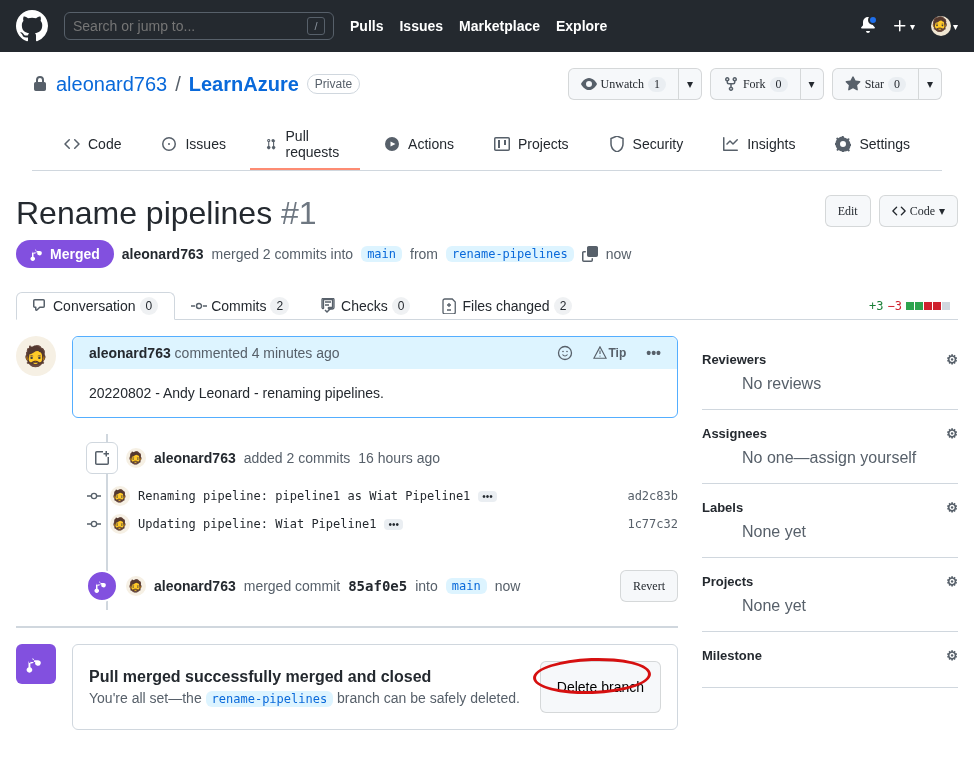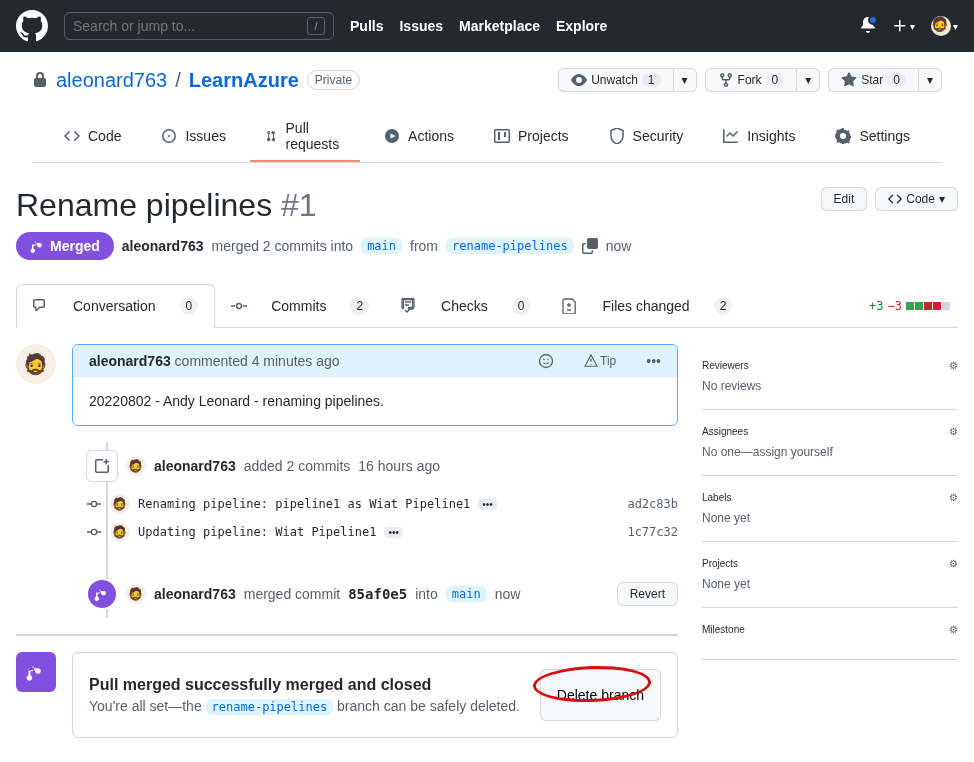--- a/index.html
+++ b/index.html
@@ -22,21 +22,21 @@
   .caret { font-size: 10px; margin-left: 2px; }
 
   
   .repo-head { padding: 16px 32px 0 32px; }
   .repo-title { display: flex; align-items: center; gap: 8px; }
   .repo-title .crumb { color: #0969da; font-size: 20px; }
   .repo-title .sep { color: #57606a; font-size: 20px; }
   .badge-private { border: 1px solid #d0d7de; border-radius: 2em; padding: 0 7px; font-size: 12px; color: #57606a; line-height: 18px; }
   .repo-actions { margin-left: auto; display: flex; gap: 8px; }
   .btn-group { display: flex; }
-  .btn { background: #f6f8fa; border: 1px solid rgba(27,31,36,0.15); padding: 3px 12px; font-size: 12px; color: #24292f; display: flex; align-items: center; gap: 4px; cursor: pointer; height: 24px; }
+  .btn { background: #f6f8fa; border: 1px solid rgba(27,31,36,0.15); padding: 3px 12px; font-size: 12px; color: #24292f; display: flex; align-items: center; gap: 4px; cursor: pointer; height: 32px; font-family: Liberation Serif, serif; }
   .btn:first-child { border-radius: 6px 0 0 6px; }
   .btn.last { border-radius: 0 6px 6px 0; border-left: none; padding: 3px 8px; }
   .btn.solo { border-radius: 6px; }
   .count-badge { background: #eaeef2; border-radius: 2em; padding: 0 6px; font-size: 12px; min-width: 16px; text-align: center; }
 
   
   .repo-nav { border-bottom: 1px solid #d0d7de; margin-top: 20px; display: flex; gap: 8px; padding: 0 16px; }
   .repo-tab { padding: 8px 16px; display: flex; align-items: center; gap: 8px; color: #24292f; font-size: 14px; cursor: pointer; border-bottom: 2px solid transparent; }
   .repo-tab.active { border-bottom-color: #fd8c73; font-weight: 400; }
   .repo-tab svg { fill: #57606a; }
@@ -47,21 +47,21 @@
   .pr-title { font-size: 32px; font-weight: 400; }
   .pr-num { color: #6e7781; font-weight: 300; }
   .pr-title-actions { margin-left: auto; display: flex; gap: 8px; }
   .pr-meta { margin-top: 8px; display: flex; align-items: center; gap: 8px; flex-wrap: wrap; }
   .state-merged { background: #8250df; color: #fff; border-radius: 2em; padding: 6px 14px; font-weight: 600; display: flex; align-items: center; gap: 4px; }
   .branch-label { background: #ddf4ff; color: #0969da; padding: 1px 6px; border-radius: 6px; font-family: ui-monospace, monospace; font-size: 12px; }
   .meta-text { color: #57606a; }
 
   
   .pr-tabs { display: flex; border-bottom: 1px solid #d0d7de; margin-top: 24px; align-items: center; }
-  .pr-tab { padding: 12px 16px; display: flex; align-items: center; gap: 24px; cursor: pointer; position: relative; }
+  .pr-tab { padding: 4px 16px; display: flex; align-items: center; gap: 4px; cursor: pointer; position: relative; }
   .pr-tab.active { border: 1px solid #d0d7de; border-bottom: 1px solid #fff; border-radius: 6px 6px 0 0; margin-bottom: -1px; background: #fff; }
   .counter { background: rgba(175,184,193,0.2); border-radius: 2em; padding: 0 6px; font-size: 12px; min-width: 18px; text-align: center; line-height: 18px; }
   .diff-stat { margin-left: auto; font-family: ui-monospace, monospace; font-size: 12px; display: flex; align-items: center; gap: 4px; padding-right: 8px; }
   .diff-add { color: #1a7f37; }
   .diff-del { color: #cf222e; }
   .diff-blocks { display: flex; gap: 1px; }
   .diff-block { width: 8px; height: 8px; }
   .db-g { background: #2da44e; }
   .db-r { background: #cf222e; }
   .db-n { background: #d0d7de; }
@@ -71,21 +71,21 @@
   .pr-main { flex: 1; min-width: 0; }
   .pr-side { width: 256px; }
 
   
   .timeline-item { display: flex; gap: 16px; position: relative; }
   .timeline-line { position: absolute; left: 90px; top: 0; bottom: 0; width: 2px; background: #d0d7de; z-index: 0; }
   .comment { border: 1px solid #54aeff; border-radius: 6px; flex: 1; background: #fff; z-index: 1; }
   .comment-header { background: #ddf4ff; padding: 8px 16px; display: flex; align-items: center; border-radius: 6px 6px 0 0; font-size: 14px; color: #57606a; }
   .comment-header strong { color: #24292f; }
   .comment-body { padding: 16px; }
-  .comment-actions { margin-left: auto; display: flex; align-items: center; gap: 30px; color: #57606a; }
+  .comment-actions { margin-left: auto; display: flex; align-items: center; gap: 20px; color: #57606a; font-weight: bold; }
   .tip-badge { display: flex; align-items: center; gap: 2px; font-size: 12px; }
 
   
   .tl-event { display: flex; align-items: center; gap: 8px; padding: 8px 0; position: relative; z-index: 1; }
   .tl-badge { width: 32px; height: 32px; border-radius: 50%; background: #eaeef2; display: flex; align-items: center; justify-content: center; border: 2px solid #fff; margin-left: 70px; }
   .tl-badge.merged { background: #8250df; color: #fff; margin-left: 42px; }
   .tl-badge.box { background: #fff; border: 1px solid #d0d7de; border-radius: 6px; }
   .commit-row { display: flex; align-items: center; gap: 8px; padding: 4px 0 4px 70px; position: relative; z-index: 1; }
   .commit-dot { width: 16px; height: 16px; display: flex; align-items: center; justify-content: center; }
   .commit-msg { font-family: ui-monospace, monospace; font-size: 12px; color: #24292f; }
@@ -97,23 +97,23 @@
   .merge-wrap { display: flex; gap: 16px; margin-top: 16px; }
   .merge-icon { width: 40px; height: 40px; border-radius: 6px; background: #8250df; color: #fff; display: flex; align-items: center; justify-content: center; }
   .merge-box { flex: 1; border: 1px solid #d0d7de; border-radius: 6px; padding: 16px; display: flex; align-items: center; }
   .merge-box h3 { font-size: 16px; font-weight: 600; }
   .merge-box p { color: #57606a; margin-top: 4px; font-size: 14px; }
   .del-branch-btn { background: #f6f8fa; border: 1px solid rgba(27,31,36,0.15); border-radius: 6px; padding: 17px 16px; font-weight: 500; position: relative; cursor: pointer; font-size: 14px; }
   .red-circle { position: absolute; border: 3px solid #d61010; border-radius: 50%; width: 118px; height: 36px; left: -8px; top: -4px; transform: rotate(-2deg); pointer-events: none; }
 
   
   .side-section { border-bottom: 1px solid #d0d7de; padding: 16px 0; }
-  .side-head { display: flex; align-items: flex-start; font-weight: 400; font-size: 10px; color: #24292f; margin-bottom: 8px; }
+  .side-head { display: flex; align-items: flex-start; font-weight: 700; font-size: 13px; color: #24292f; margin-bottom: 8px; }
   .side-gear { margin-left: auto; color: #57606a; cursor: pointer; }
-  .side-text { font-size: 12px; color: #57606a; }
+  .side-text { font-size: 16px; color: #57606a; margin-left: 40px; }
   .side-text a { color: #57606a; }
 
   .hr-faded { border: none; border-top: 2px solid #d0d7de; margin: 16px 0; }
 </style>
 </head>
 <body>
 
 <header class="gh-header">
   <svg class="gh-logo" viewBox="0 0 16 16" fill="#fff">
       <path d="M8 0C3.58 0 0 3.58 0 8c0 3.54 2.29 6.53 5.47 7.59.4.07.55-.17.55-.38 0-.19-.01-.82-.01-1.49-2.01.37-2.53-.49-2.69-.94-.09-.23-.48-.94-.82-1.13-.28-.15-.68-.52-.01-.53.63-.01 1.08.58 1.23.82.72 1.21 1.87.87 2.33.66.07-.52.28-.87.51-1.07-1.78-.2-3.64-.89-3.64-3.95 0-.87.31-1.59.82-2.15-.08-.2-.36-1.02.08-2.12 0 0 .67-.21 2.2.82.64-.18 1.32-.27 2-.27.68 0 1.36.09 2 .27 1.53-1.04 2.2-.82 2.2-.82.44 1.1.16 1.92.08 2.12.51.56.82 1.27.82 2.15 0 3.07-1.87 3.75-3.65 3.95.29.25.54.73.54 1.48 0 1.07-.01 1.93-.01 2.2 0 .21.15.46.55.38A8.013 8.013 0 0016 8c0-4.42-3.58-8-8-8z"></path>

